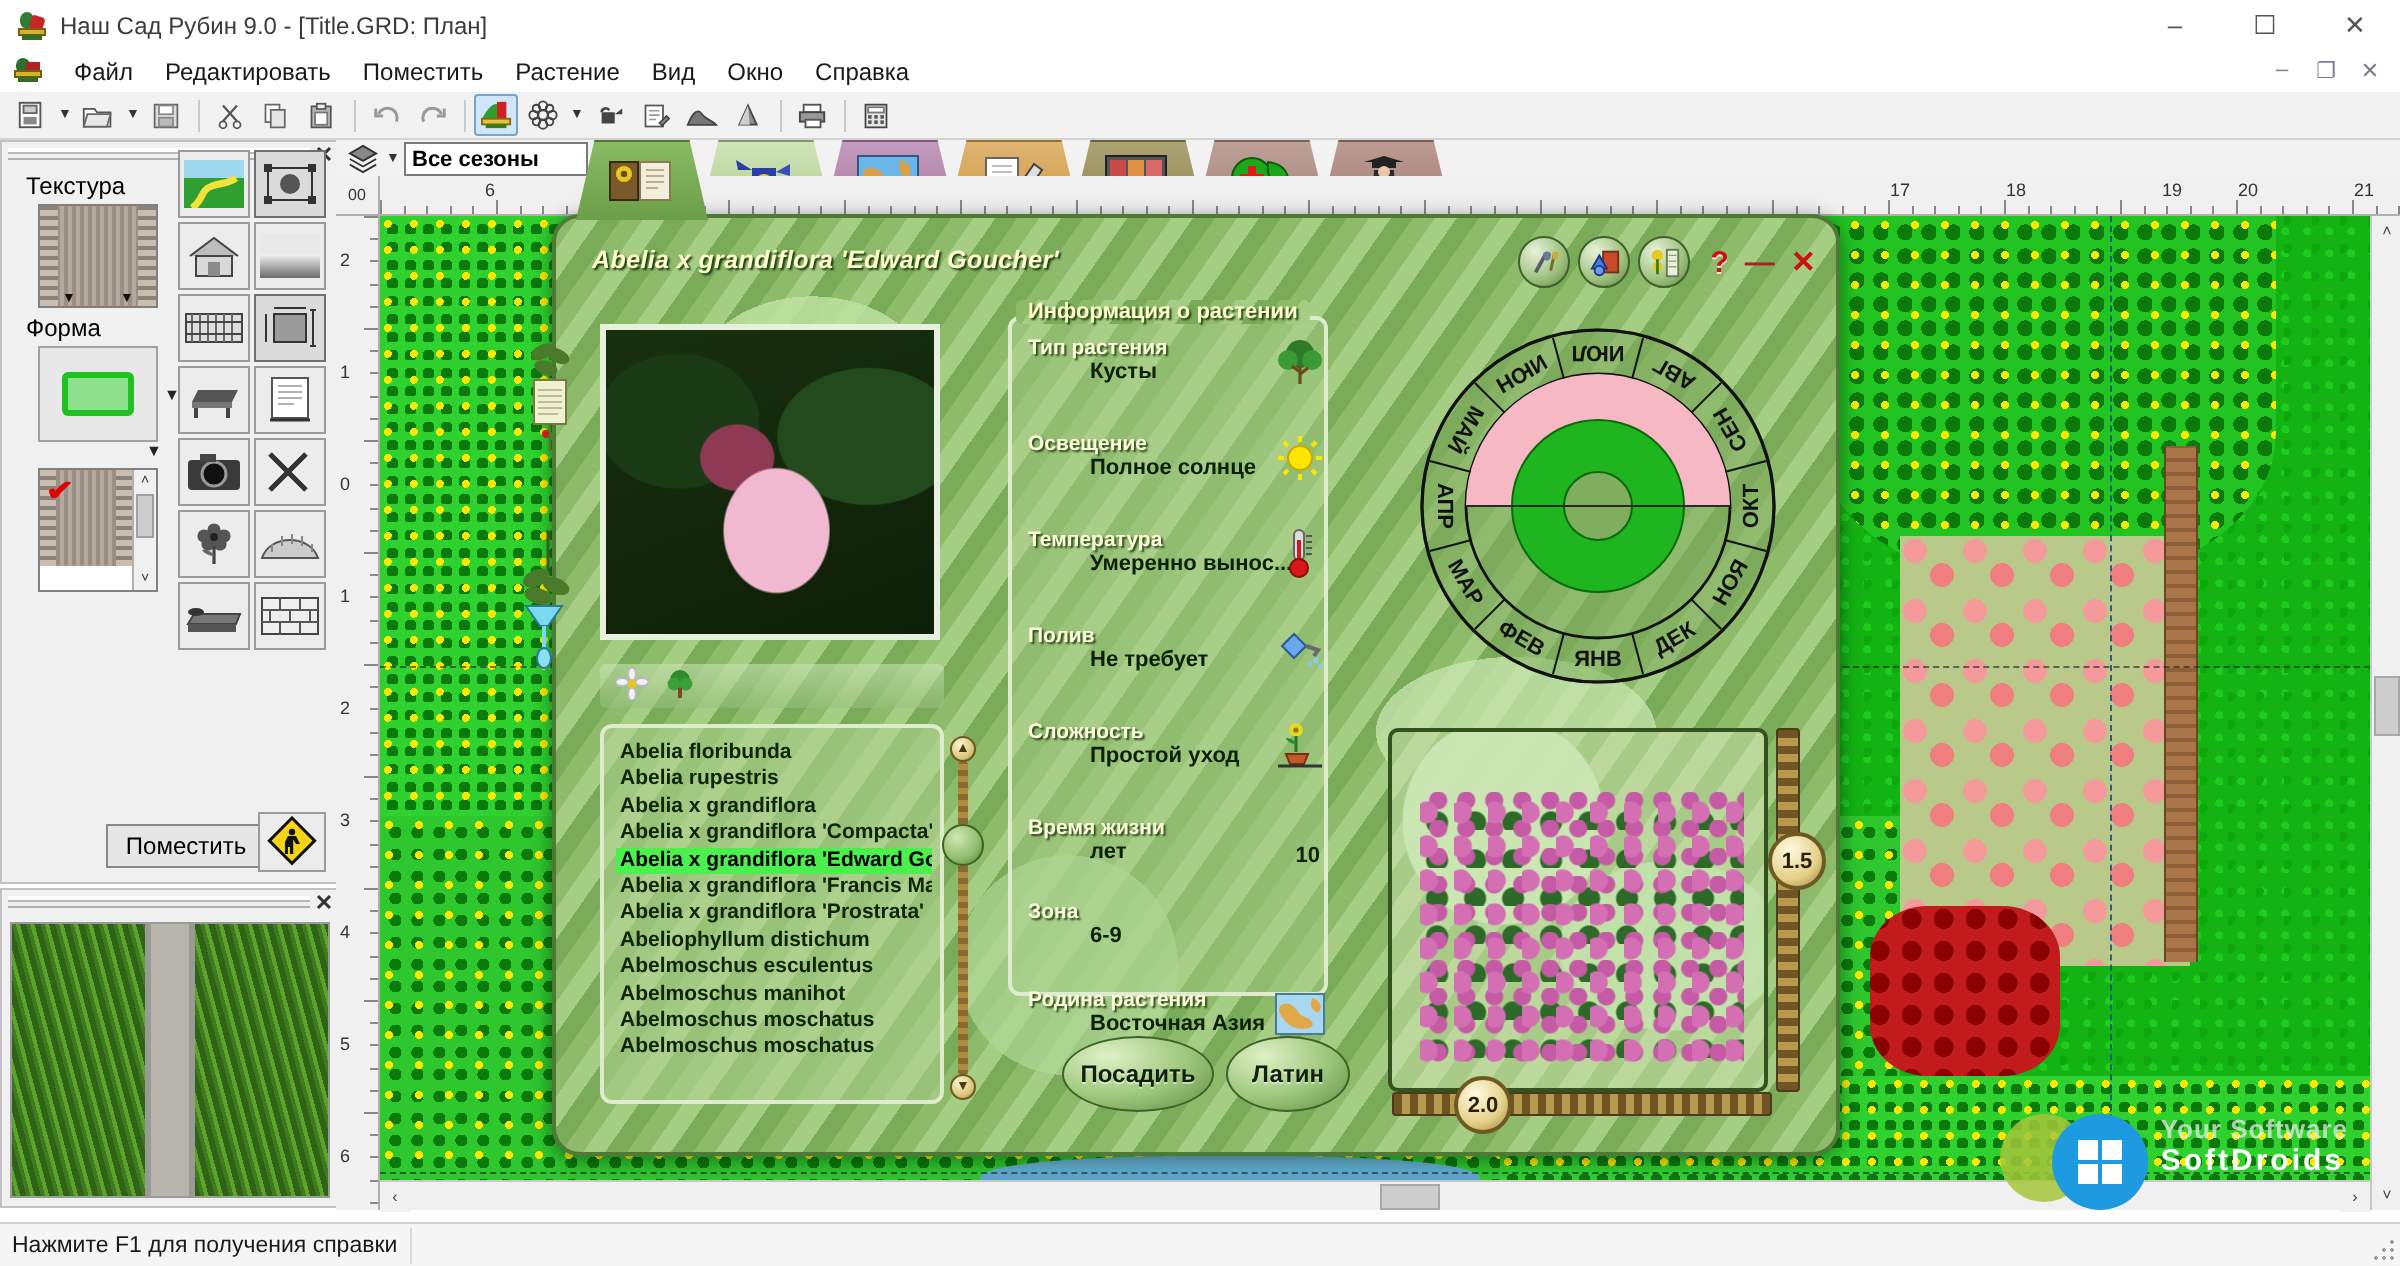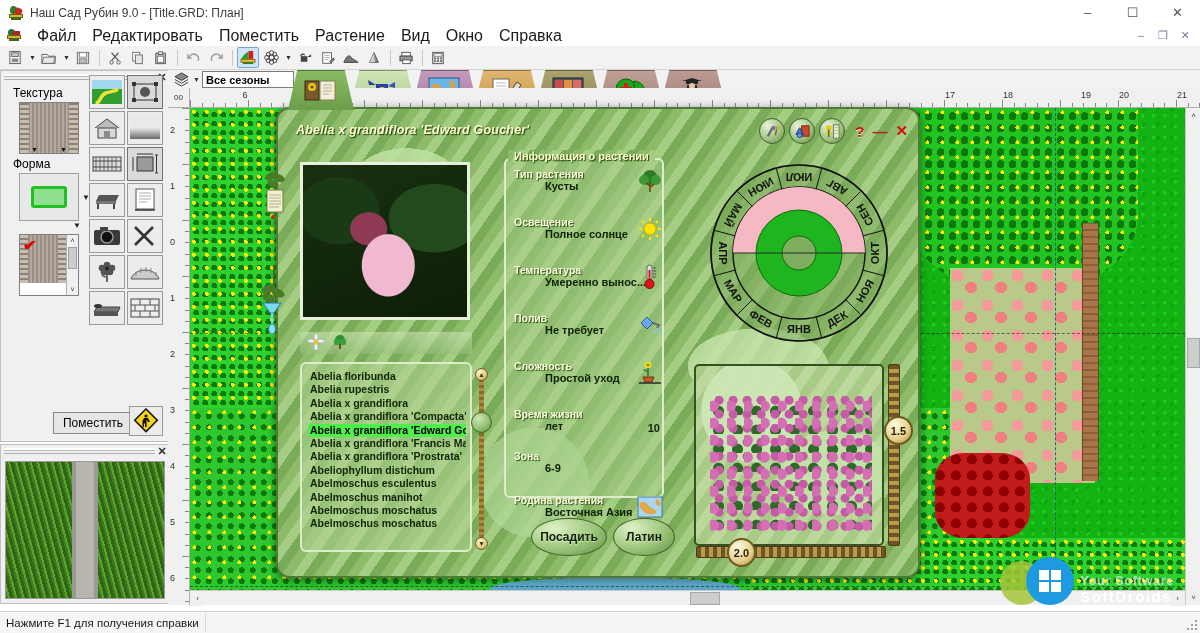--- a/index.html
+++ b/index.html
@@ -50,21 +50,21 @@
     position: absolute; left: 0; top: 26px; width: 1200px; height: 20px;
     background: #ffffff; display: flex; align-items: center;
     padding-left: 6px;
   }
   .menu-appicon { width: 16px; height: 14px; position: relative; margin-right: 7px; }
   .menu-appicon .m1 { position:absolute; left:1px; top:6px; width:14px; height:4px; background:#d8b32a; border:1px solid #7a5c12; }
   .menu-appicon .m2 { position:absolute; left:2px; top:0px; width:7px; height:7px; background:#2b6e2f; border-radius:50% 50% 35% 35%; }
   .menu-appicon .m3 { position:absolute; left:7px; top:2px; width:7px; height:5px; background:#b22222; }
   .menu-appicon .m4 { position:absolute; left:3px; top:9px; width:10px; height:3px; background:#3c6b20; }
   .menuitem {
-    padding: 2px 8px; font-size: 16px; color: #1a1a1a; cursor: default; white-space: nowrap;
+    padding: 2px 8px; font-size: 12px; color: #1a1a1a; cursor: default; white-space: nowrap;
   }
   .mini-winbtns {
     position: absolute; right: 4px; top: 26px; display: flex; height: 18px;
   }
   .mini-winbtn {
     width: 22px; height: 18px; display: flex; align-items: center; justify-content: center;
     color: #7c7c96; font-size: 11px;
   }
 
   
@@ -457,21 +457,21 @@
       radial-gradient(circle at 6px 10px, #a0a0a0 1px, transparent 1px),
       radial-gradient(circle at 10px 10px, #a0a0a0 1px, transparent 1px),
       radial-gradient(circle at 6px 6px, #a0a0a0 1px, transparent 1px),
       radial-gradient(circle at 10px 6px, #a0a0a0 1px, transparent 1px),
       radial-gradient(circle at 10px 2px, #a0a0a0 1px, transparent 1px);
   }
 
   
   .watermark {
     position:absolute; right:26px; bottom:28px; z-index:30;
-    display:flex; align-items:flex-end;
+    display:flex; align-items:flex-start;
   }
   .wm-android {
     width:44px; height:44px; border-radius:50%;
     background:#a4c639; opacity:.85; position:relative;
   }
   .wm-win {
     width:48px; height:48px; border-radius:50%;
     background:#1e9ae0; margin-left:-18px; position:relative;
     display:flex; align-items:center; justify-content:center;
   }

